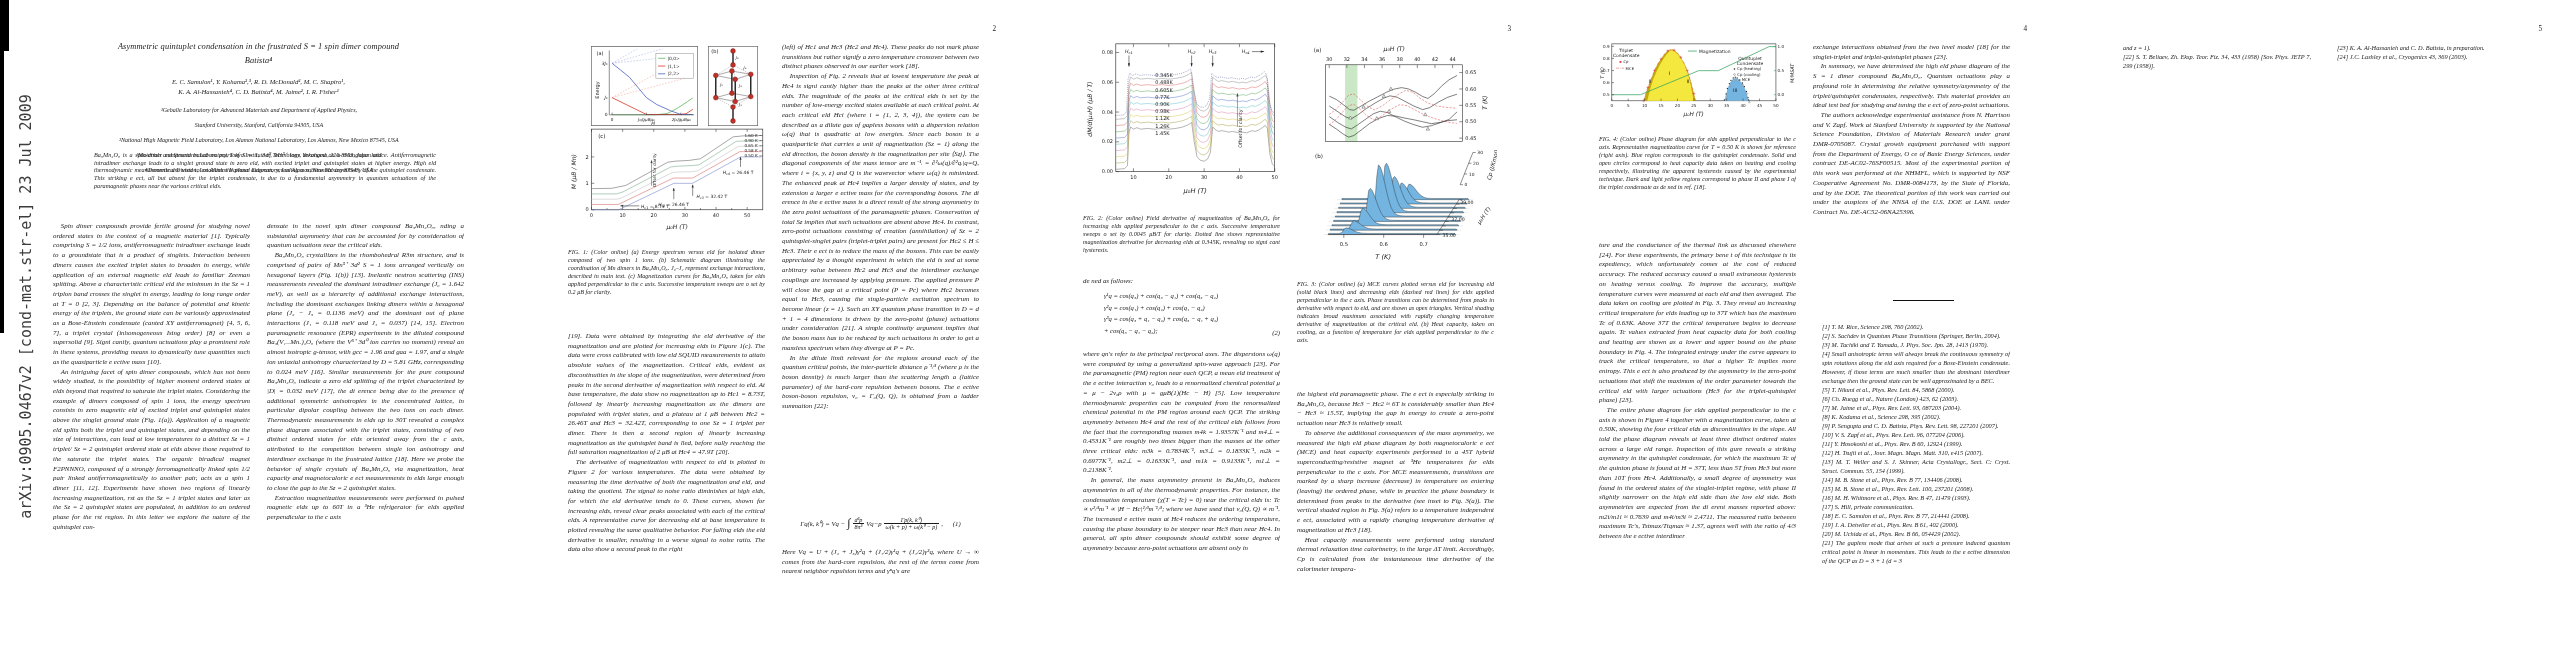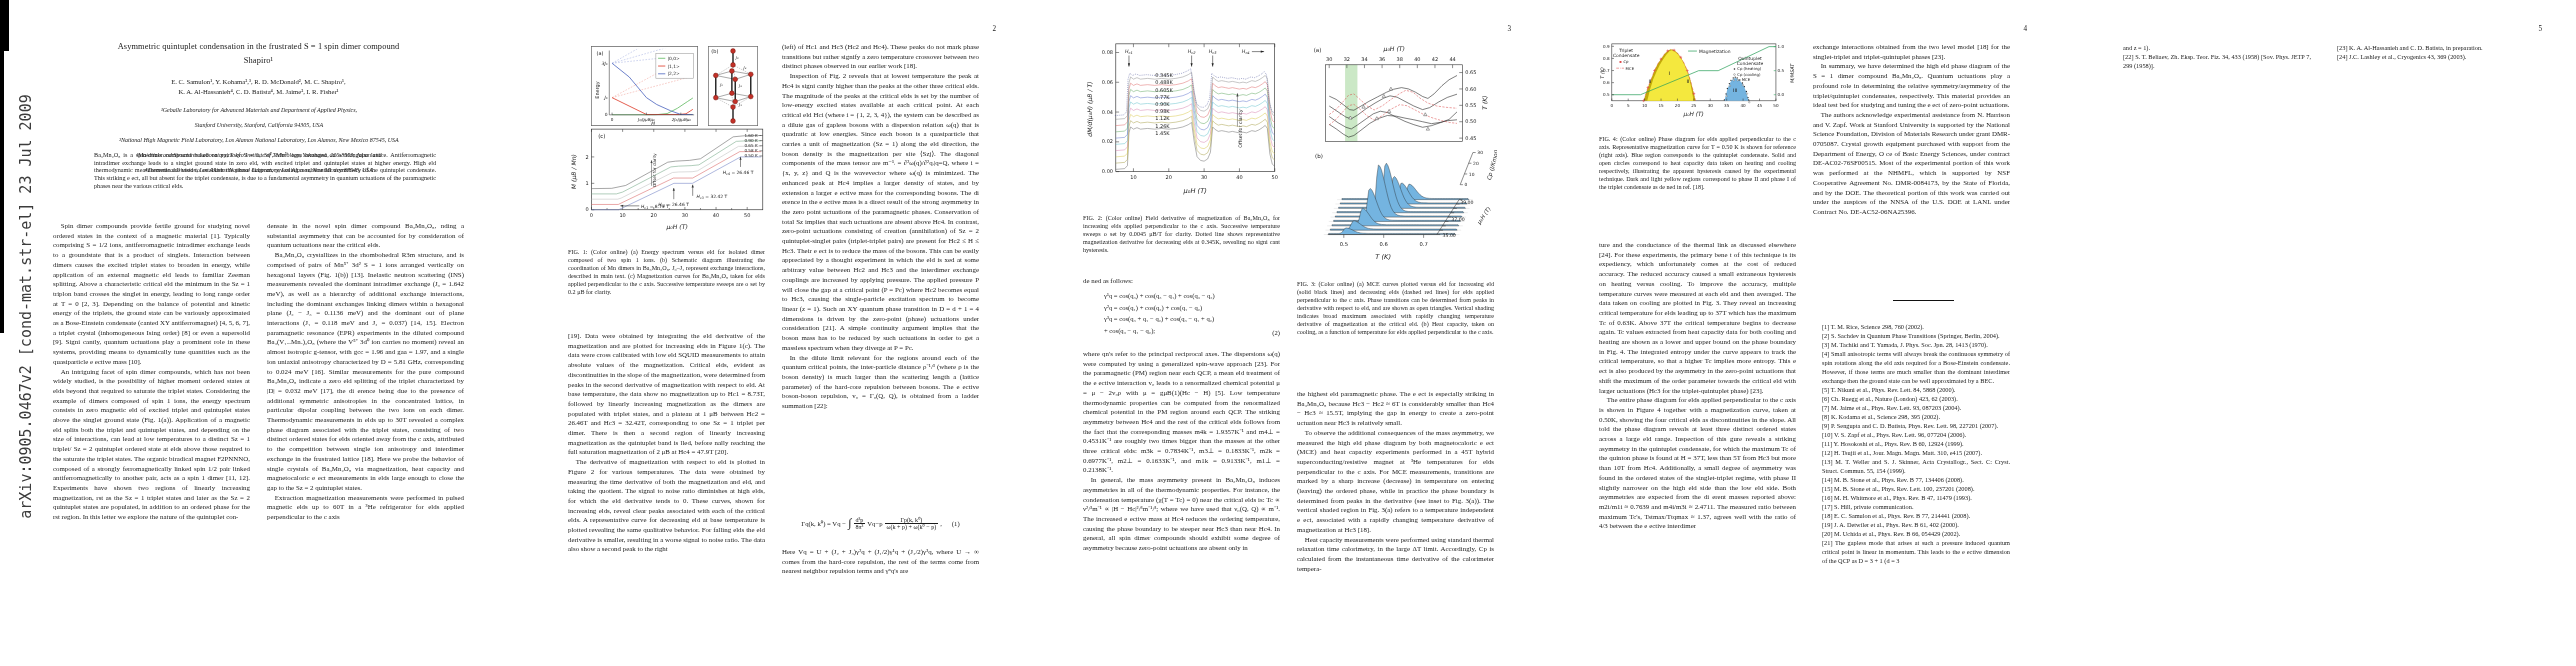--- a/index.html
+++ b/index.html
@@ -1,19 +1,19 @@
 <!DOCTYPE html>
 <html style="font-size:9px"><head>
 <meta charset="utf-8">
 <style>
   html,body{margin:0;padding:0;background:#ffffff;}
   #canvas{position:relative;width:2576px;height:667px;background:#ffffff;overflow:hidden;
           font-family:"Liberation Serif", serif;color:#1a1a1a;}
   .page{position:absolute;top:0;width:515px;height:667px;background:#ffffff;}
-  .abs{position:absolute;}
+  .abs{position:absolute;font-style:italic;}
   .pagenum{position:absolute;top:25px;left:456px;width:25px;text-align:right;font-size:7.2px;}
   .ptitle{font-size:8.4px;text-align:center;letter-spacing:0.1px;}
   .authors{font-size:6.7px;text-align:center;}
   .affil{font-size:6px;font-style:italic;text-align:center;line-height:9px;}
   .abstract{font-size:6.2px;line-height:7.7px;text-align:justify;}
   .col{font-size:6.9px;line-height:9.7px;text-align:justify;overflow:hidden;}
   .col p{margin:0;text-indent:7.8px;}
   .col p.ni{text-indent:0;}
   .caption{font-size:6.1px;line-height:8px;text-align:justify;overflow:hidden;}
   .refs{font-size:6.3px;line-height:9px;text-align:justify;}
@@ -38,21 +38,21 @@
 </head>
 <body>
 
 <div id="canvas">
 
   <div class="page" style="left:0">
     <div class="artifact"></div>
     <div class="artifact2"></div>
     <div class="watermark">arXiv:0905.0467v2  [cond-mat.str-el]  23 Jul 2009</div>
     <div class="abs ptitle" style="left:61px;top:42px;width:395px">Asymmetric quintuplet condensation in the frustrated S = 1 spin dimer compound</div>
-    <div class="abs ptitle" style="left:61px;top:56px;width:395px">Shapiro¹</div>
+    <div class="abs ptitle" style="left:61px;top:56px;width:395px">Batista⁴</div>
     <div class="abs authors" style="left:53px;top:78px;width:411px">E. C. Samulon¹, Y. Kohama²,³, R. D. McDonald², M. C. Shapiro¹,</div>
     <div class="abs authors" style="left:53px;top:88px;width:411px">K. A. Al-Hassanieh⁴, C. D. Batista⁴, M. Jaime², I. R. Fisher¹</div>
     <div class="abs affil" style="left:42px;top:100px;width:434px">
         <p class="ni">¹Geballe Laboratory for Advanced Materials and Department of Applied Physics,</p>
         <p>Stanford University, Stanford, California 94305, USA</p>
         <p>²National High Magnetic Field Laboratory, Los Alamos National Laboratory, Los Alamos, New Mexico 87545, USA</p>
         <p>³Materials and Structures Laboratory, Tokyo Institute of Technology, Yokohama, 226-8503, Japan and</p>
         <p>⁴Theoretical Division, Los Alamos National Laboratory, Los Alamos, New Mexico 87545, USA</p>
       </div>
     <div class="abs abstract" style="left:94px;top:151px;width:342px">Ba₃Mn₂O₈ is a spin-dimer compound based on pairs of S = 1, 3d², Mn⁵⁺ ions arranged on a triangular lattice. Antiferromagnetic intradimer exchange leads to a singlet ground state in zero eld, with excited triplet and quintuplet states at higher energy. High eld thermodynamic measurements are used to establish the phase diagram, revealing a substantial asymmetry of the quintuplet condensate. This striking e ect, all but absent for the triplet condensate, is due to a fundamental asymmetry in quantum uctuations of the paramagnetic phases near the various critical elds.</div>

